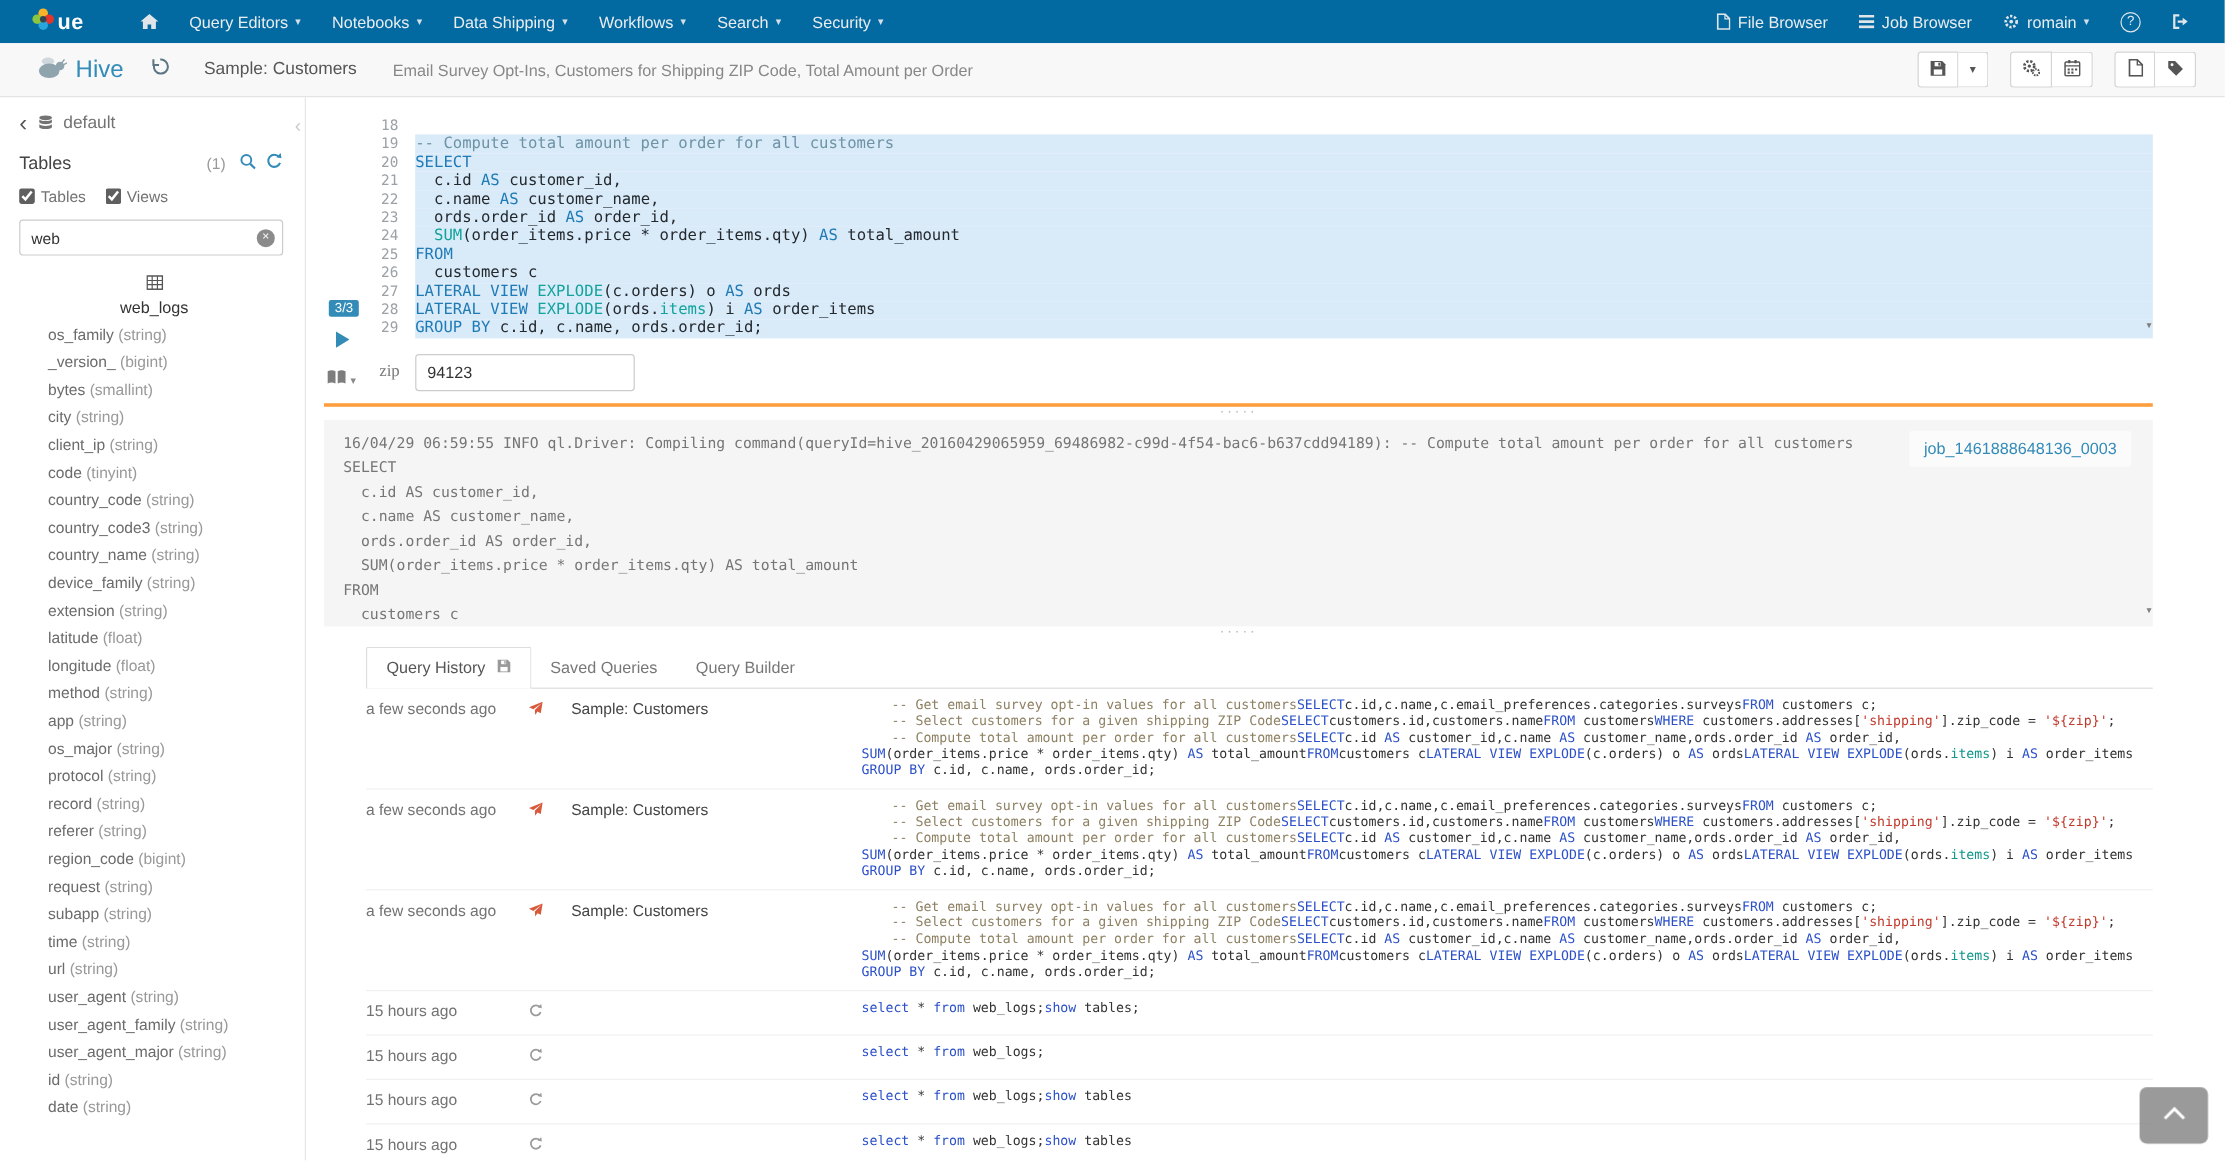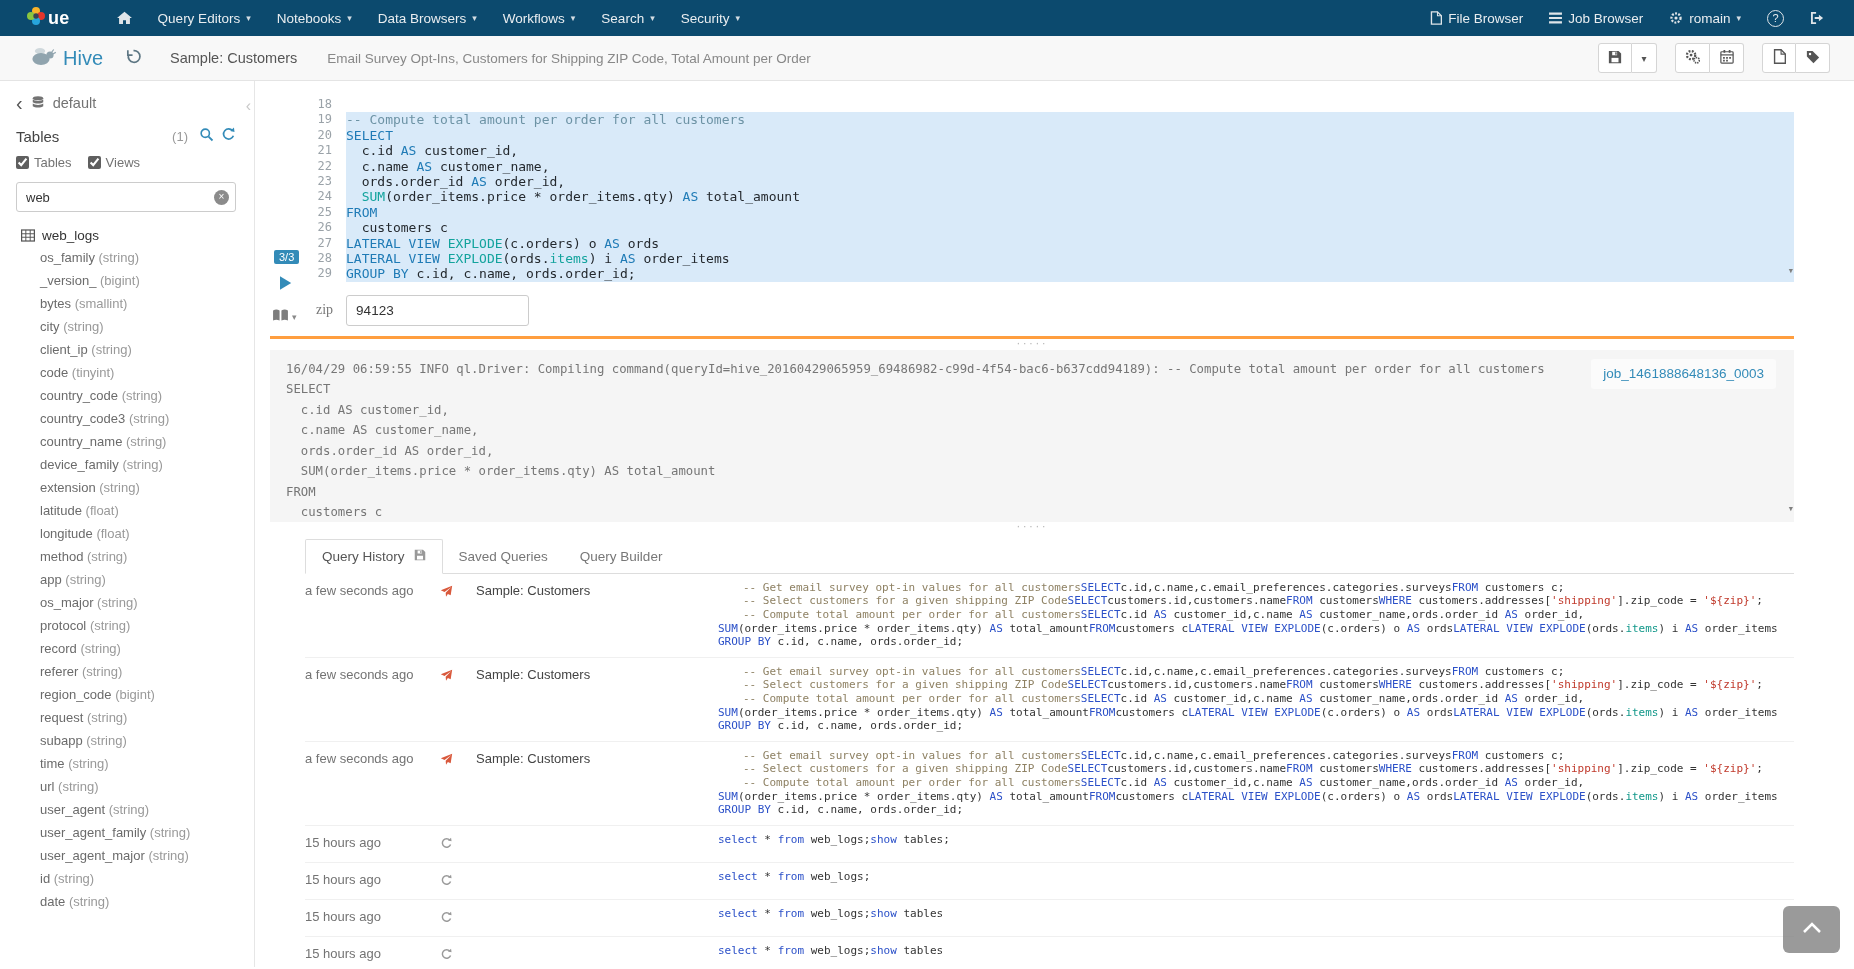--- a/index.html
+++ b/index.html
@@ -1,21 +1,21 @@
 <!DOCTYPE html>
 <html><head>
 <meta charset="utf-8">
 <style>
   * { margin:0; padding:0; box-sizing:border-box; }
   html,body { width:1854px; height:969px; overflow:hidden; background:#fff;
               font-family:"Liberation Sans", sans-serif; }
   a { text-decoration:none; cursor:pointer; }
 
   
-  .topnav { height:36px; background:#0c4a6e; display:flex; align-items:center;
+  .topnav { height:36px; background:#0369a1; display:flex; align-items:center;
             padding:0 16px 0 26px; color:#eef1f3; }
   .logo { display:flex; align-items:center; gap:2px; margin-right:34px; }
   .logo-text { color:#fff; font-size:18px; font-weight:bold; letter-spacing:.3px; }
   .nav-item { display:flex; align-items:center; gap:6px; padding:16px 13px; height:36px;
               font-size:13.5px; color:#e9edf0; white-space:nowrap; }
   .nav-ico { display:flex; align-items:center; color:#dfe5e9; }
   .caret { font-size:9px; opacity:.9; }
   #nav-menus { display:flex; }
   .nav-right { margin-left:auto; display:flex; align-items:center; }
   .help-circle { width:17px; height:17px; border:1.5px solid #dfe5e9; border-radius:50%;
@@ -57,21 +57,21 @@
                  align-items:center; }
   .filters-row label { display:flex; gap:5px; align-items:center; cursor:pointer; }
   .filters-row input { accent-color:#5f5f5f; width:13px; height:13px; }
   .search-wrap { position:relative; margin-bottom:16px; }
   .search-input { width:100%; height:30px; border:1px solid #ccc; border-radius:3px;
                   padding:0 26px 0 9px; font-size:13px; color:#333; font-family:inherit; }
   .clear-btn { position:absolute; right:7px; top:8px; width:15px; height:15px; background:#8b8b8b;
                color:#fff; border-radius:50%; font-size:10px; line-height:14px; text-align:center;
                cursor:pointer; }
   .table-item { display:flex; align-items:center; gap:7px; font-size:13.5px; color:#333;
-                padding-left:5px; margin-bottom:3px; cursor:pointer; }
+                padding-left:5px; margin-bottom:3px; cursor:pointer;flex-direction:column; }
   .col-list { list-style:none; }
   .col-item { font-size:13px; color:#6b6b6b; padding:4px 0 4px 24px; line-height:15px;
               white-space:nowrap; cursor:pointer; }
   .col-type { color:#999; }
 
   
   .workspace { position:relative; padding-left:46px; margin-top:8px; }
   .rail-counter { position:absolute; left:4px; top:153px; background:#338bb8; color:#fff;
                   font-size:11px; border-radius:2px; padding:1px 5px; }
   .rail-play { position:absolute; left:8px; top:178px; background:none; border:none; cursor:pointer; }
@@ -156,21 +156,21 @@
   <nav id="nav-menus">
       <a class="nav-item">
         <span>Query Editors</span>
         <span class="caret">▾</span>
       </a>
       <a class="nav-item">
         <span>Notebooks</span>
         <span class="caret">▾</span>
       </a>
       <a class="nav-item">
-        <span>Data Browsers</span>
+        <span>Data Shipping</span>
         <span class="caret">▾</span>
       </a>
       <a class="nav-item">
         <span>Workflows</span>
         <span class="caret">▾</span>
       </a>
       <a class="nav-item">
         <span>Search</span>
         <span class="caret">▾</span>
       </a>

